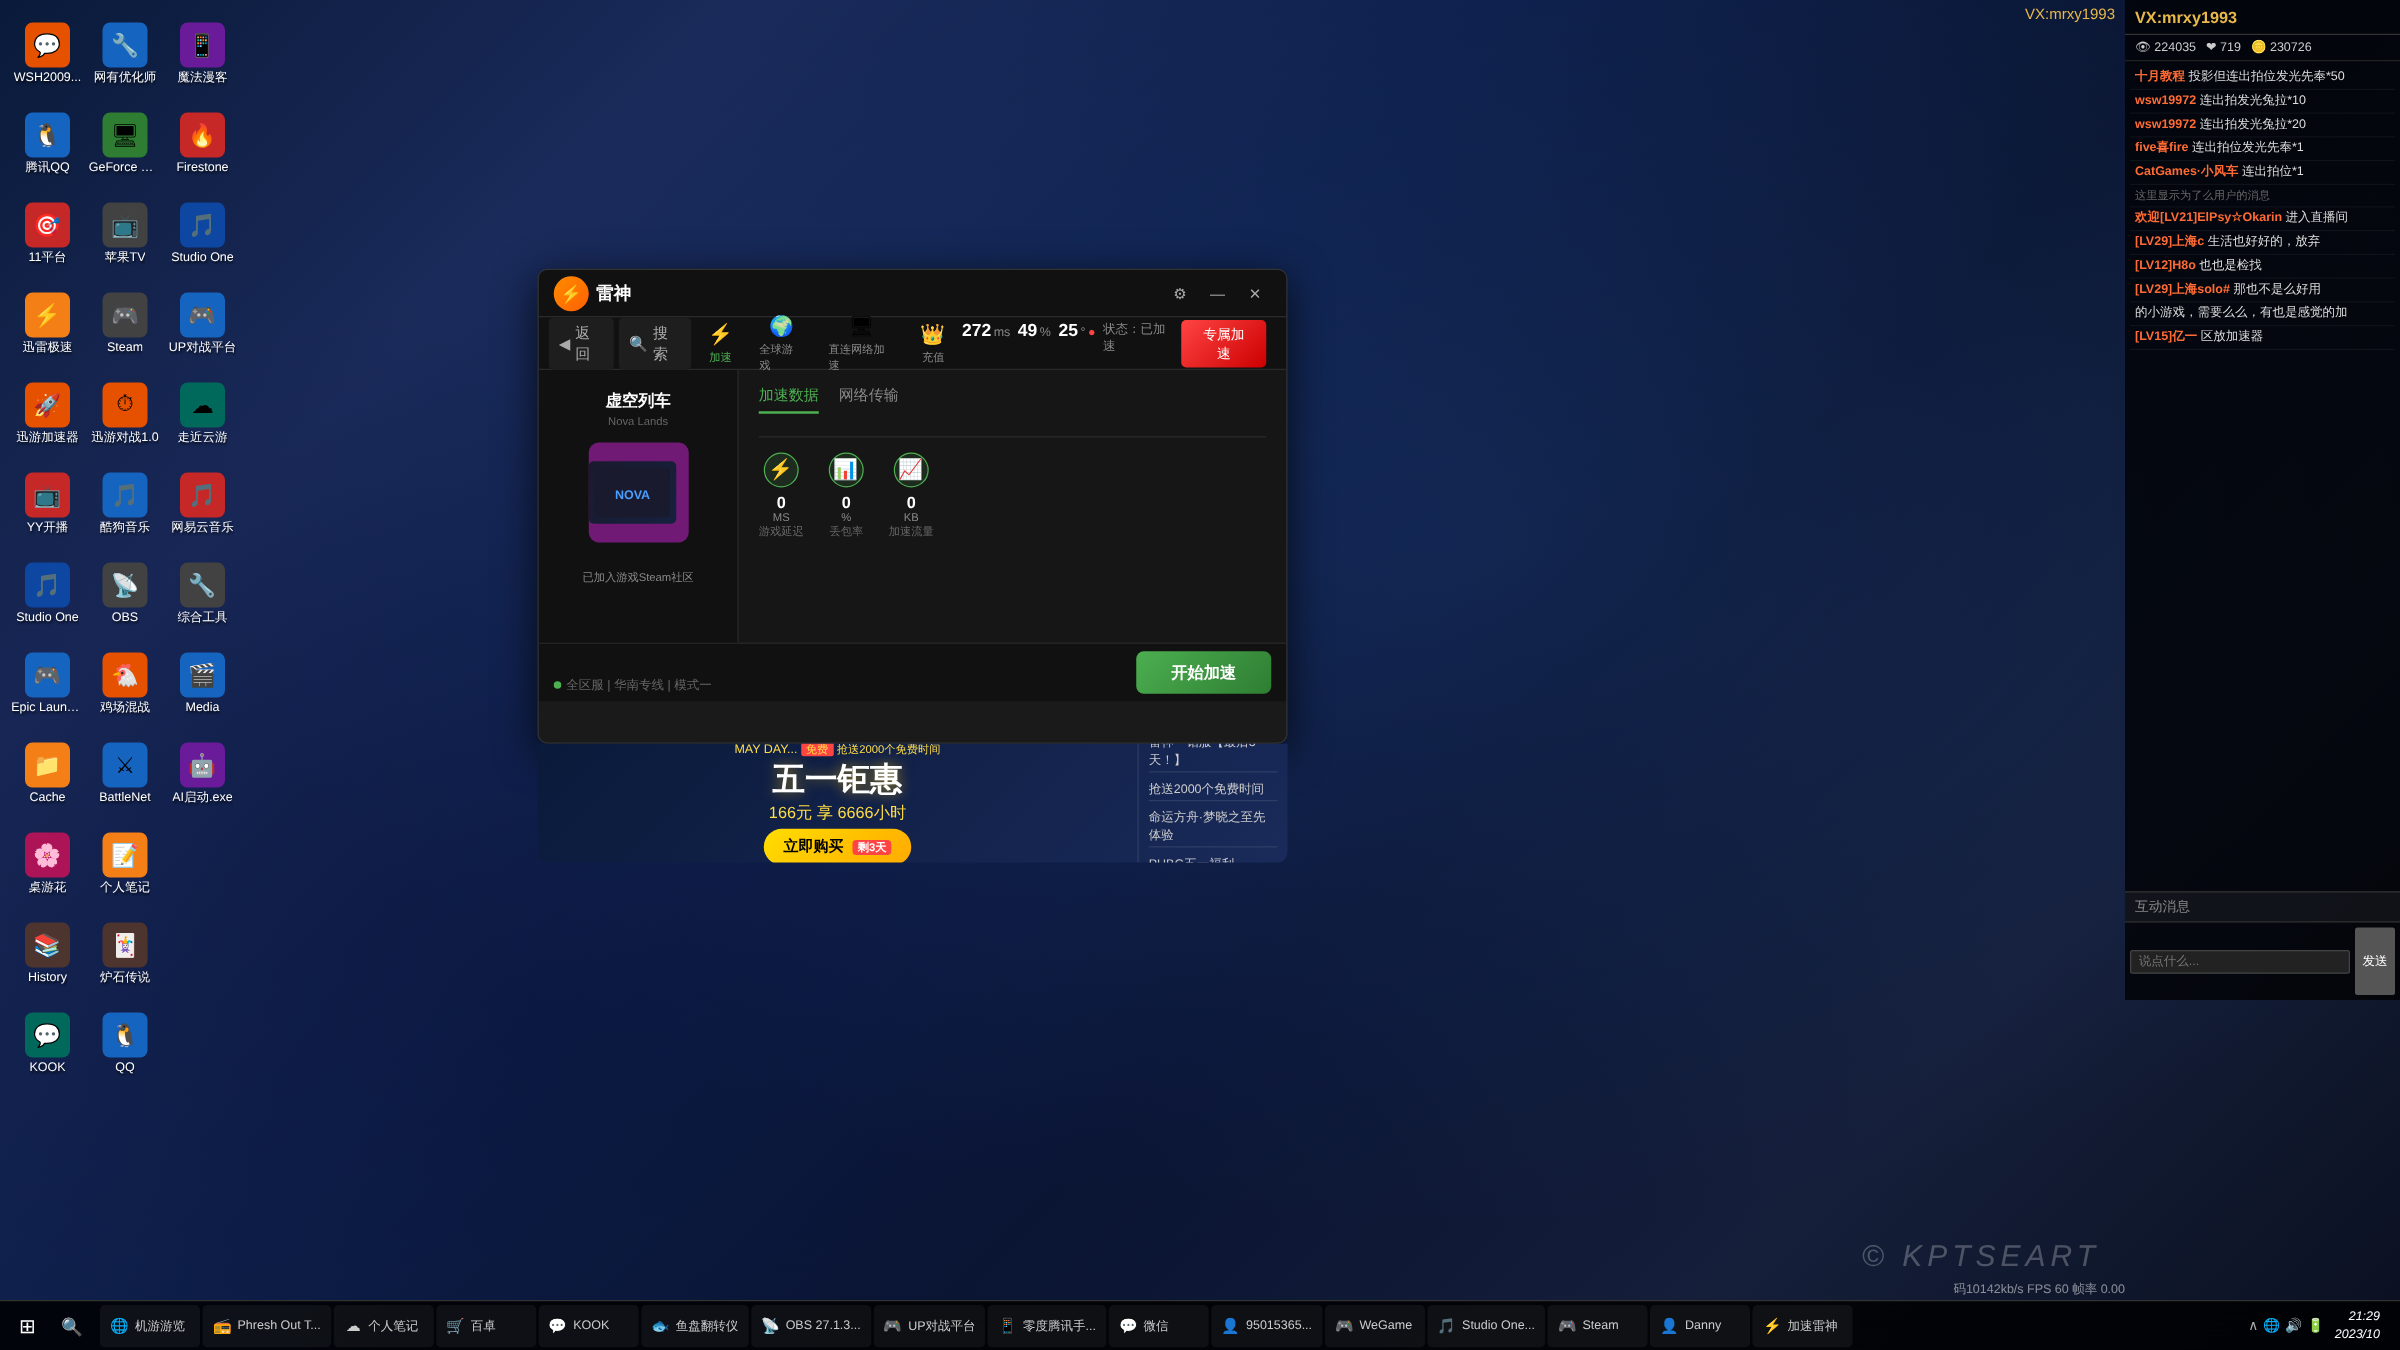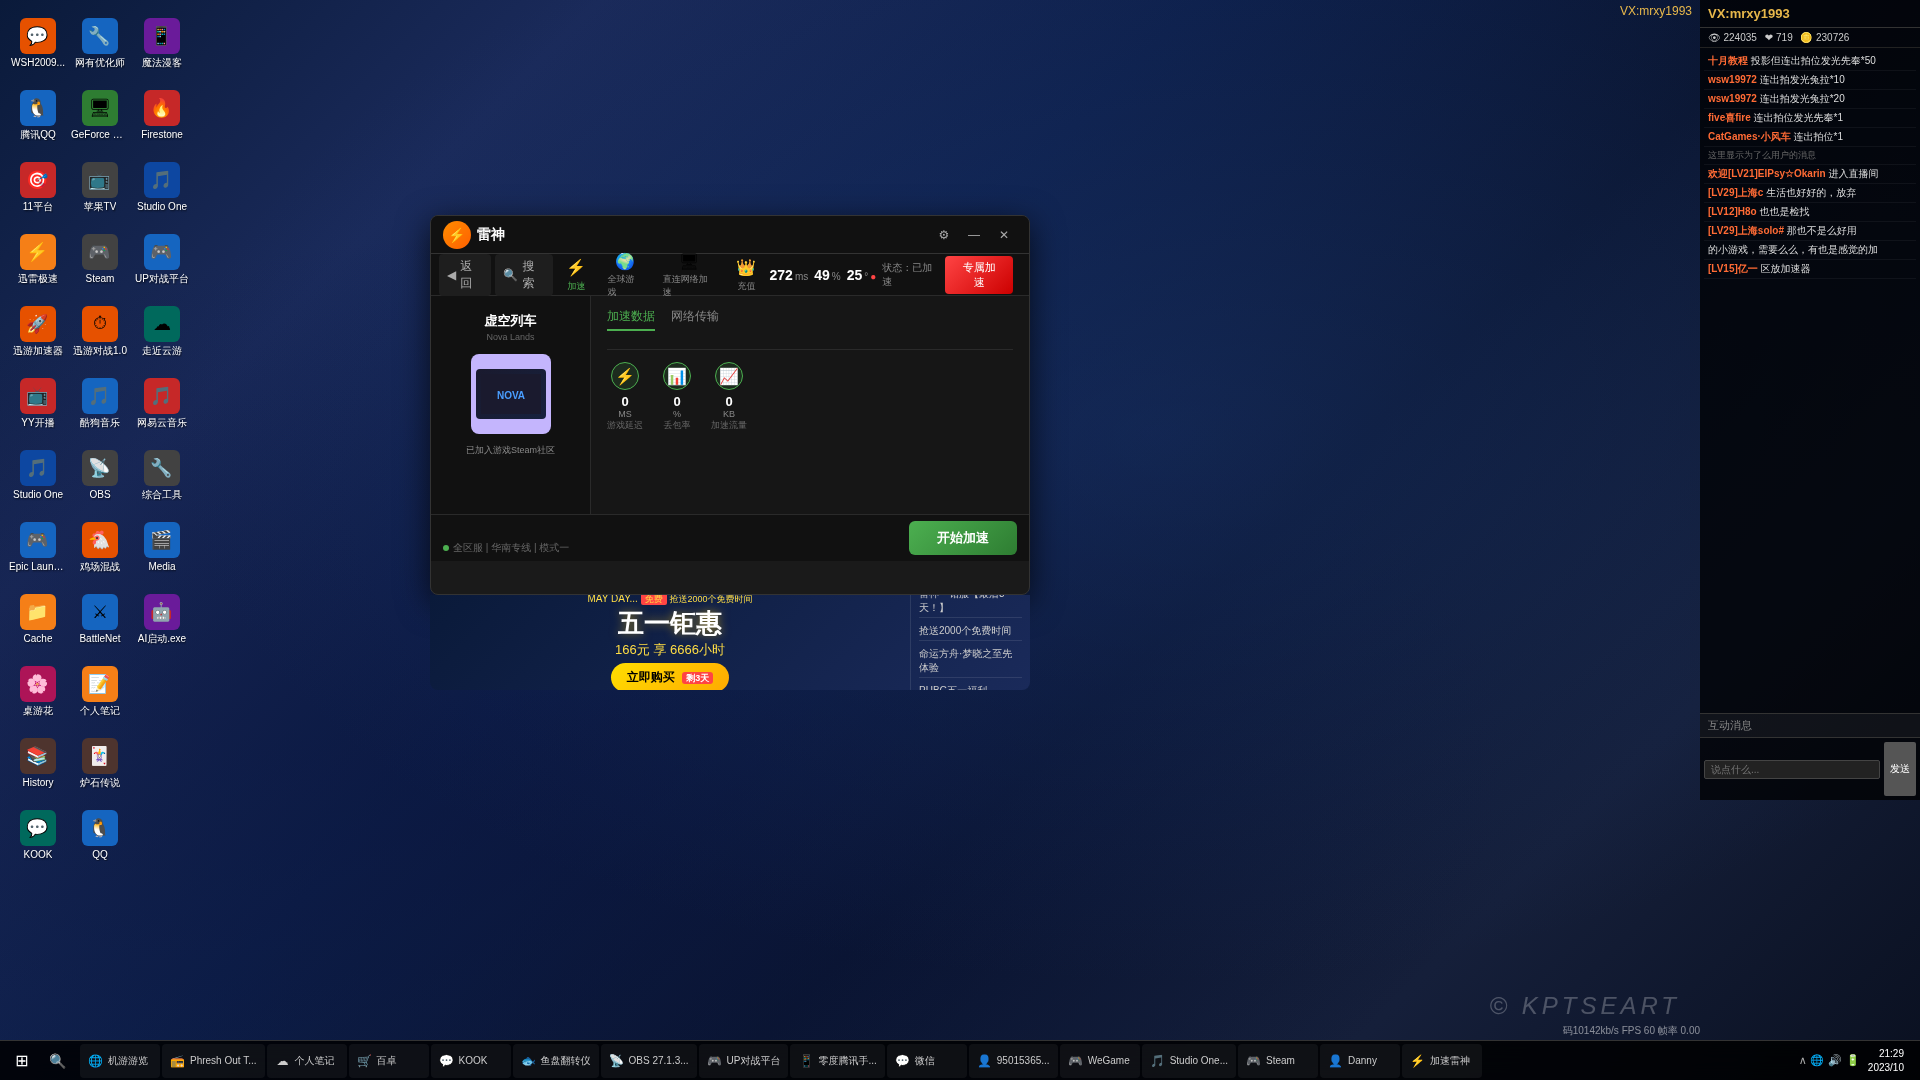--- a/index.html
+++ b/index.html
@@ -273,21 +273,21 @@
       font-size: 9px;
       color: #888;
       margin-top: 1px;
     }
     .nav-tab.active .tab-label { color: #4caf50; }
     .nav-tab.active .tab-icon { color: #4caf50; }
 
     
     .stats-bar {
       display: flex;
-      align-items: center;
+      align-items: flex-start;
       gap: 6px;
       margin-right: 8px;
     }
     .stat-item {
       display: flex;
       align-items: baseline;
       gap: 2px;
     }
     .stat-value {
       color: #fff;
@@ -342,26 +342,26 @@
     }
     .game-subtitle {
       color: #666;
       font-size: 9px;
       text-align: center;
       margin-bottom: 12px;
     }
     .game-logo-area {
       width: 80px;
       height: 80px;
-      background: #c4b5fd;
+      background: #701a75;
       border-radius: 8px;
       display: flex;
       align-items: center;
-      justify-content: center;
-      margin-bottom: 10px;
+      justify-content: flex-start;
+      margin-bottom: 22px;
       overflow: hidden;
     }
     .game-logo-img {
       width: 70px;
       height: 50px;
       background: linear-gradient(135deg, #1a1a2e, #16213e);
       border-radius: 4px;
       display: flex;
       align-items: center;
       justify-content: center;
@@ -606,20 +606,21 @@
       align-items: center;
       gap: 4px;
       padding-right: 8px;
     }
     .taskbar-clock {
       text-align: right;
       color: #fff;
       font-size: 10px;
       line-height: 1.4;
       padding: 0 4px;
+      font-style: italic;
     }
     .taskbar-sys-icons {
       display: flex;
       gap: 4px;
       align-items: center;
       font-size: 11px;
       color: #aaa;
     }
 
     

